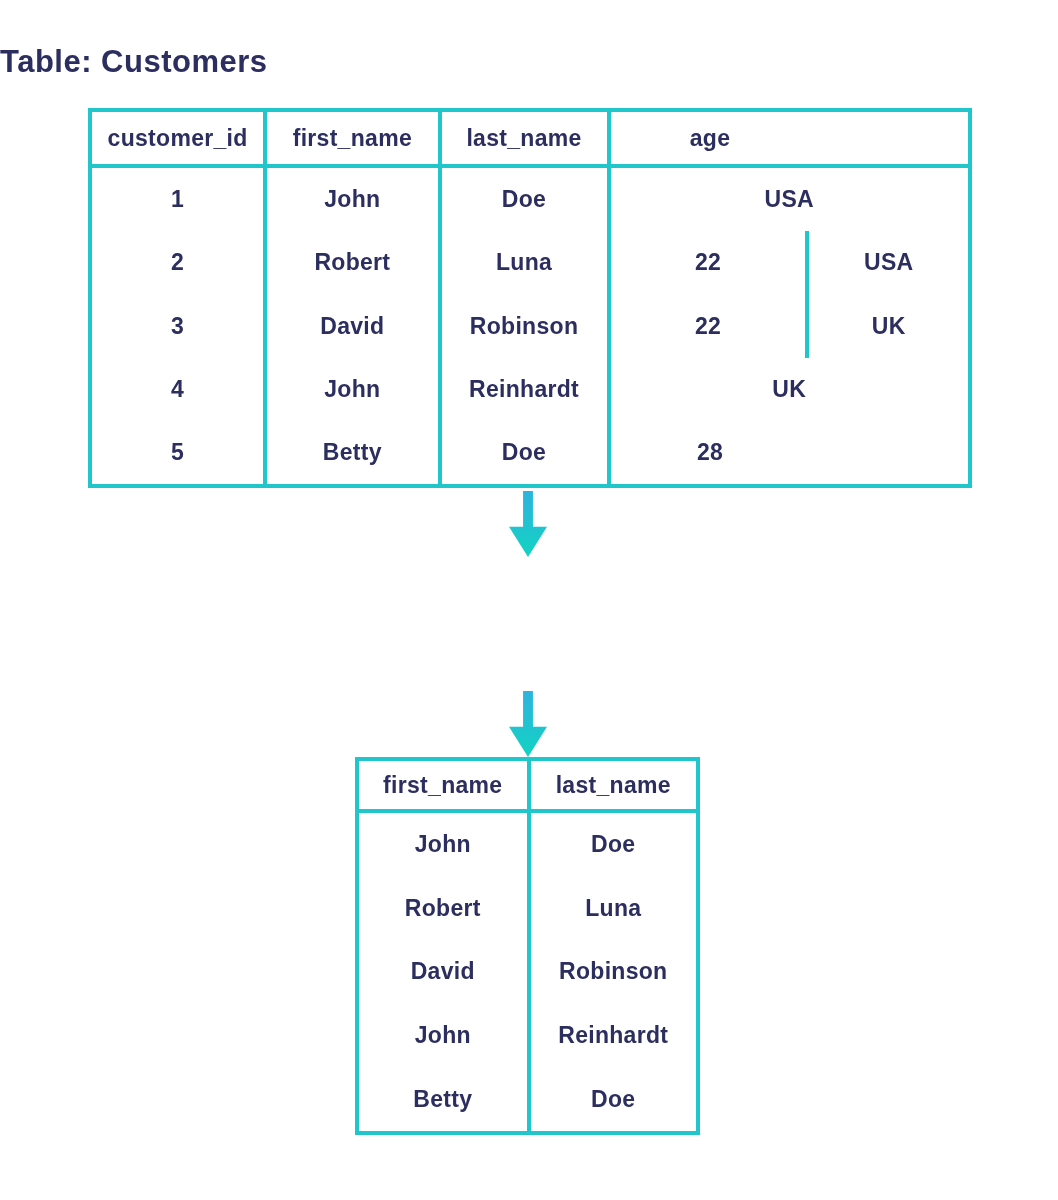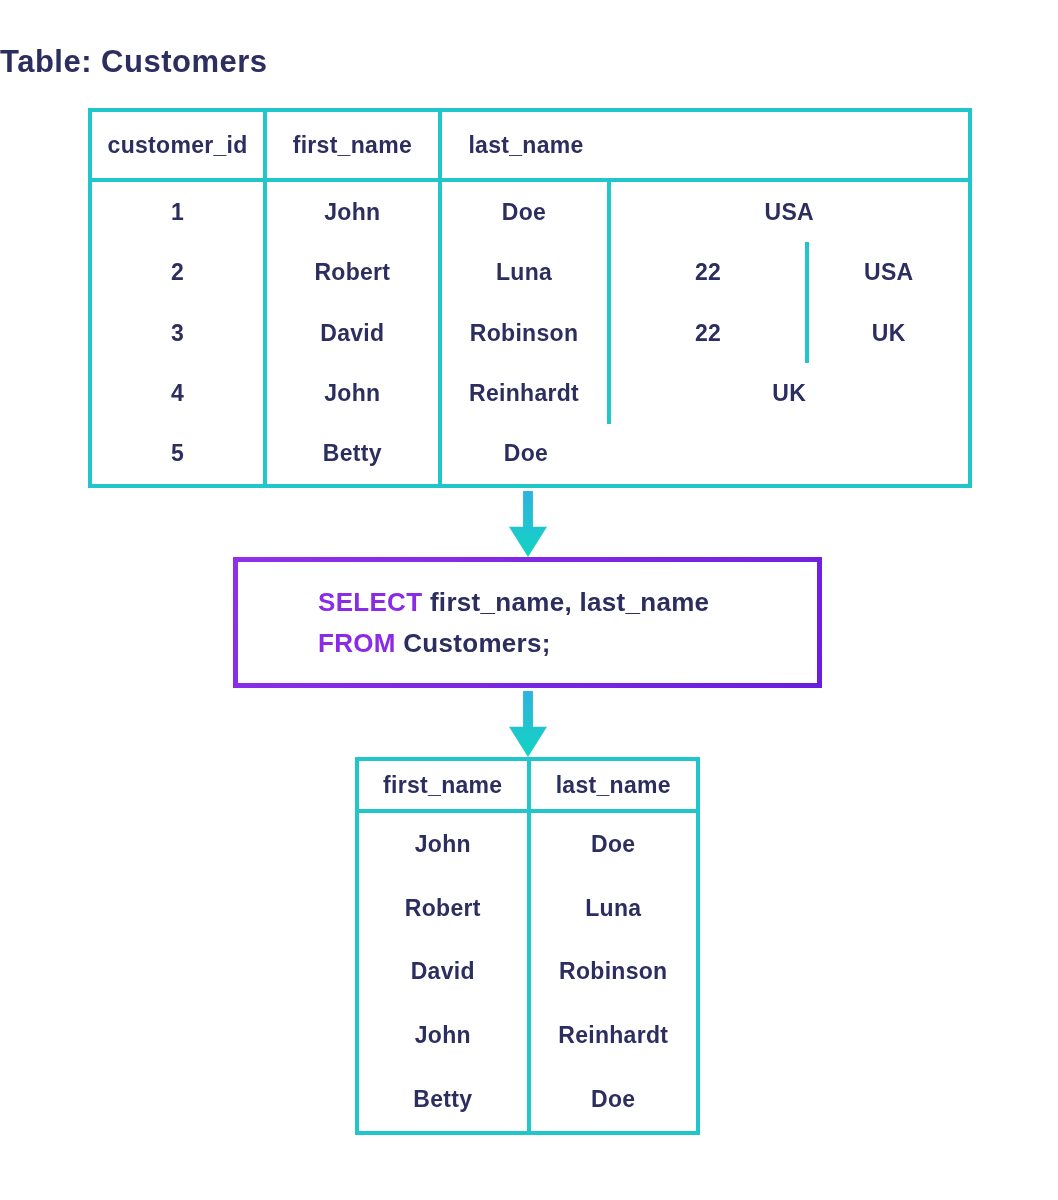--- a/index.html
+++ b/index.html
@@ -55,21 +55,21 @@
     font-size: 23px;
     font-weight: 600;
     letter-spacing: 0.3px;
     color: #2c2e5f;
   }
   .t-cell:last-child { border-right: none; }
   .t-header .t-cell { font-weight: 700; font-size: 23px; }
 
   
   .source-table { left: 88px; top: 108px; width: 884px; height: 380px; }
-  .source-table .t-header { height: 70px; text-align: center; }
+  .source-table .t-header { height: 56px; text-align: center; }
   .source-table .col0 { flex: 0 0 20.0%; }
   .source-table .col1 { flex: 0 0 19.9%; }
   .source-table .col2 { flex: 0 0 19.3%; }
   .source-table .col3 { flex: 0 0 22.7%; }
   .source-table .col4 { flex: 1 1 auto; }
 
   
   .result-table { left: 355px; top: 757px; width: 345px; height: 378px; }
   .result-table .t-header { height: 52px; }
   .result-table .col0 { flex: 0 0 50.9%; }
@@ -122,20 +122,21 @@
 
 <div class="canvas">
 
   <div class="diagram-title">Table: Customers</div>
 
   <div class="sql-table source-table">
     <div class="t-header">
       <div class="t-cell col0">customer_id</div>
       <div class="t-cell col1">first_name</div>
       <div class="t-cell col2">last_name</div>
+      <div class="t-cell col3">age</div>
     </div>
     <div class="t-body">
       <div class="t-row">
         <div class="t-cell col0">1</div>
         <div class="t-cell col1">John</div>
         <div class="t-cell col2">Doe</div>
         <div class="t-cell col4">USA</div>
       </div>
       <div class="t-row">
         <div class="t-cell col0">2</div>
@@ -154,32 +155,27 @@
       <div class="t-row">
         <div class="t-cell col0">4</div>
         <div class="t-cell col1">John</div>
         <div class="t-cell col2">Reinhardt</div>
         <div class="t-cell col4">UK</div>
       </div>
       <div class="t-row">
         <div class="t-cell col0">5</div>
         <div class="t-cell col1">Betty</div>
         <div class="t-cell col2">Doe</div>
+        <div class="t-cell col3">28</div>
       </div>
     </div>
   </div>
 
   <div class="flow-arrow arrow-1"></div>
 
-  <div class="sql-box">
-    <div class="sql-box-inner">
-      <div class="sql-line"><span class="sql-keyword">SELECT</span><span> first_name, last_name</span></div>
-      <div class="sql-line"><span class="sql-keyword">FROM</span><span> Customers;</span></div>
-    </div>
-  </div>
 
   <div class="flow-arrow arrow-2"></div>
 
   <div class="sql-table result-table">
     <div class="t-header">
       <div class="t-cell col0">first_name</div>
       <div class="t-cell col1">last_name</div>
     </div>
     <div class="t-body">
       <div class="t-row">

